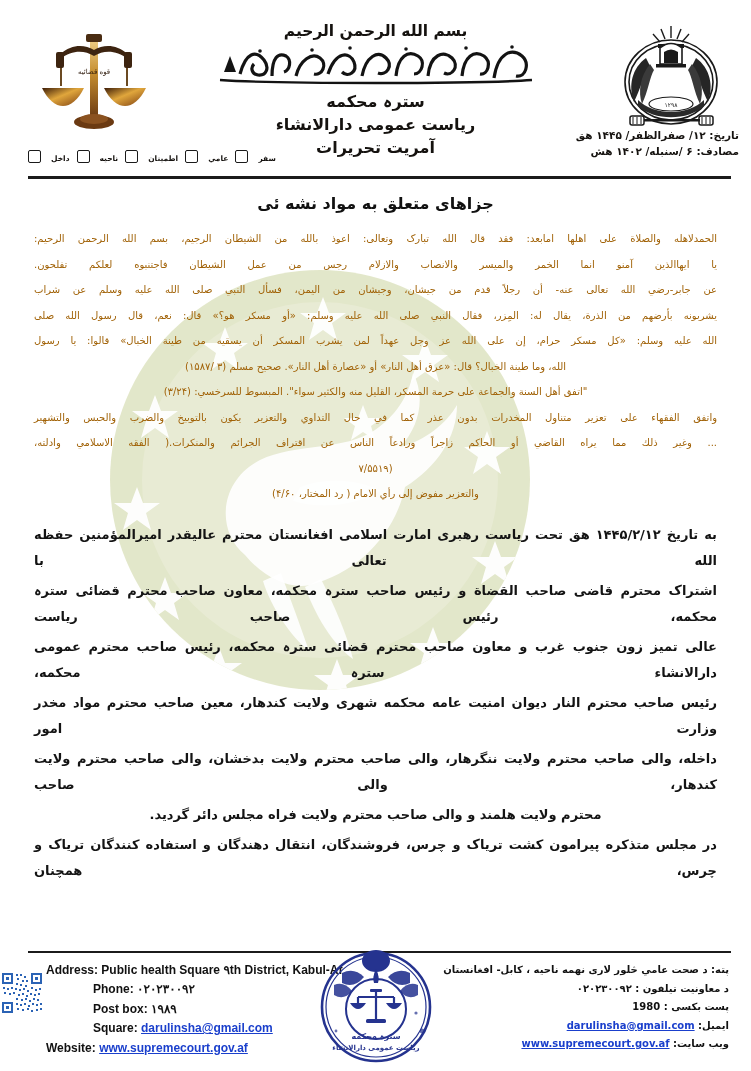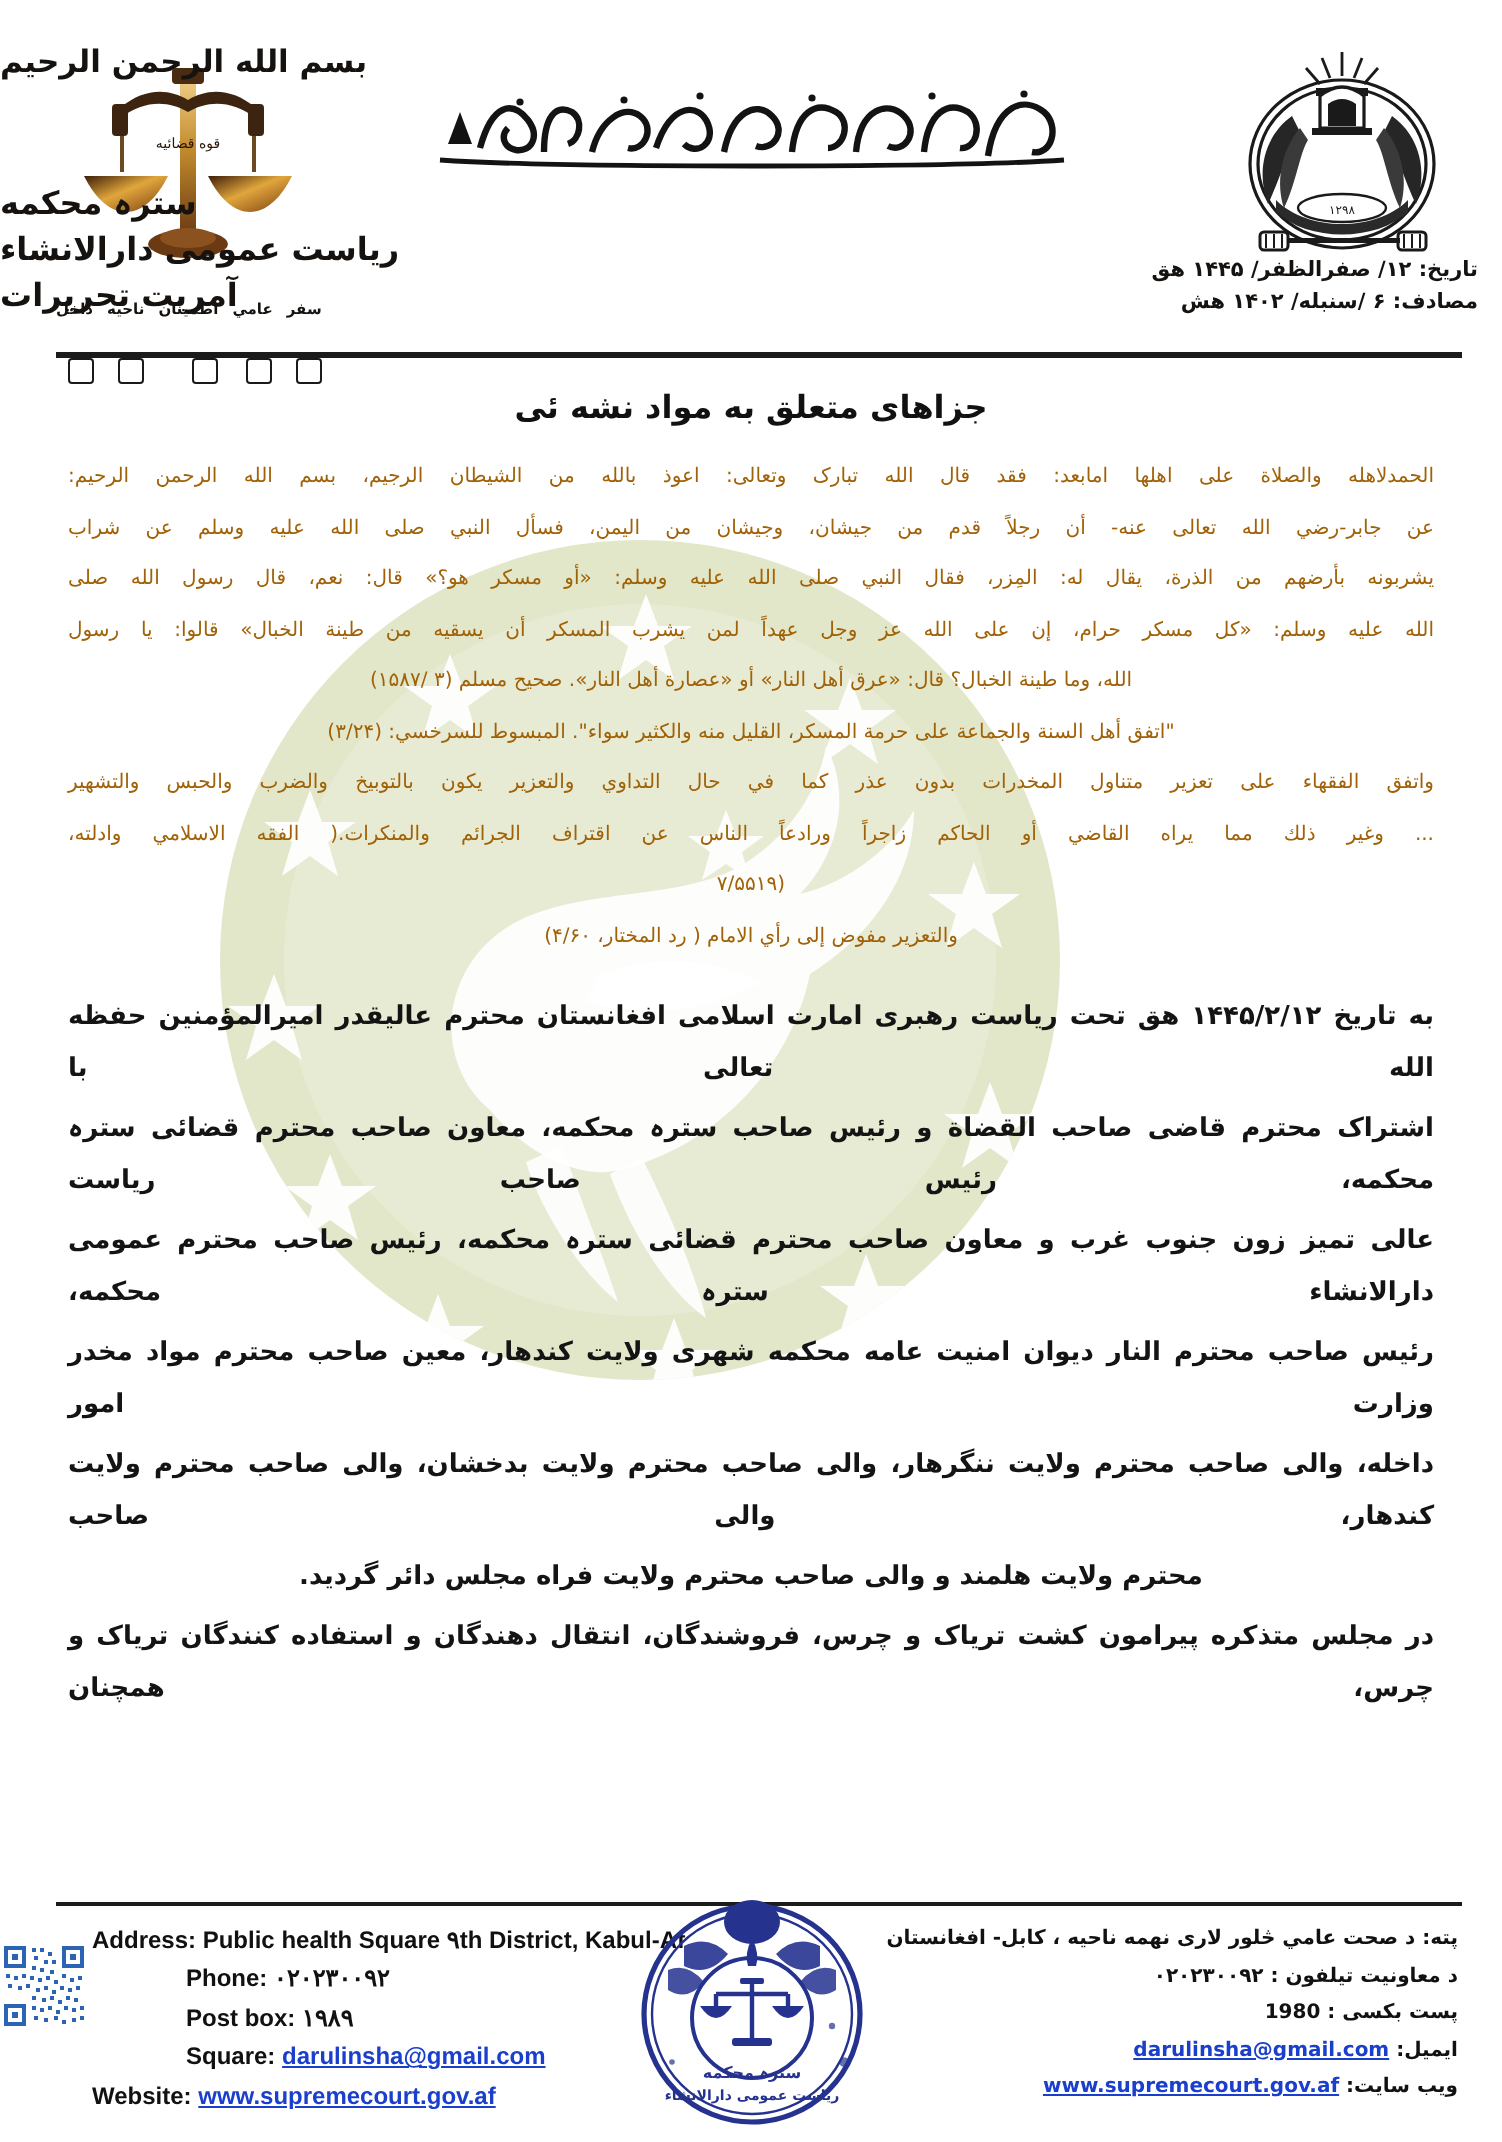--- a/index.html
+++ b/index.html
@@ -27,21 +27,21 @@
 
   .scales-logo{
     position:absolute;left:36px;top:28px;width:116px;height:105px;
   }
   .emblem{
     position:absolute;right:22px;top:24px;width:115px;height:108px;
   }
 
   .header-center{
     position:absolute;left:0;right:0;top:22px;
-    text-align:left;
+    text-align:center;
   }
   .bismillah{
     font-size:15.5px;font-weight:bold;letter-spacing:0;
     margin-bottom:2px;color:#15120f;
   }
   .calligraphy{
     display:block;margin:2px auto 4px auto;width:320px;height:44px;
   }
   .org-line{
     font-size:16px;font-weight:bold;line-height:1.45;color:#15120f;
@@ -51,21 +51,21 @@
     position:absolute;right:12px;top:128px;
     text-align:right;font-size:10.5px;font-weight:bold;line-height:1.5;
     color:#15120f;white-space:nowrap;
   }
 
   .checkbox-row{
     position:absolute;left:28px;top:150px;
     display:flex;flex-direction:row-reverse;align-items:center;gap:7px;
     direction:rtl;
   }
-  .cb-item{display:flex;flex-direction:column;align-items:flex-start;gap:20px;}
+  .cb-item{display:flex;flex-direction:row;align-items:flex-end;gap:10px;}
   .cb-label{font-size:7.5px;font-weight:bold;color:#15120f;}
   .cb-box{
     width:11px;height:11px;border:1.6px solid #1a1a1a;border-radius:2px;
     background:#fff;display:inline-block;
   }
 
   .rule{
     position:absolute;left:28px;right:20px;top:176px;
     height:3px;background:#1b1b1b;
   }
@@ -309,20 +309,21 @@
       </div>
     </div>
 
     <div class="rule"></div>
   </div>
 
   <div class="doc-title">جزاهای متعلق به مواد نشه ئی</div>
 
   <div class="body">
     <p class="ar">الحمدلاهله والصلاة على اهلها امابعد: فقد قال الله تبارک وتعالى: اعوذ بالله من الشيطان الرجيم، بسم الله الرحمن الرحيم:</p>
+    <p class="ar">يا ايهاالذين آمنو انما الخمر والميسر والانصاب والازلام رجس من عمل الشيطان فاجتنبوه لعلكم تفلحون.</p>
     <p class="ar">عن جابر-رضي الله تعالى عنه- أن رجلاً قدم من جيشان، وجيشان من اليمن، فسأل النبي صلى الله عليه وسلم عن شراب</p>
     <p class="ar">يشربونه بأرضهم من الذرة، يقال له: المِزر، فقال النبي صلى الله عليه وسلم: «أو مسكر هو؟» قال: نعم، قال رسول الله صلى</p>
     <p class="ar">الله عليه وسلم: «كل مسكر حرام، إن على الله عز وجل عهداً لمن يشرب المسكر أن يسقيه من طينة الخبال» قالوا: يا رسول</p>
     <p class="ar last">الله، وما طينة الخبال؟ قال:  «عرق أهل النار» أو «عصارة أهل النار».  صحيح مسلم (۳ /۱۵۸۷)</p>
     <p class="ar cen">"اتفق أهل السنة والجماعة على حرمة المسكر، القليل منه والكثير سواء". المبسوط للسرخسي: (۳/۲۴)</p>
     <p class="ar">واتفق الفقهاء على تعزير متناول المخدرات بدون عذر كما في حال التداوي والتعزير يكون بالتوبيخ والضرب والحبس والتشهير</p>
     <p class="ar">... وغير ذلك مما يراه القاضي أو الحاكم زاجراً ورادعاً الناس عن اقتراف الجرائم والمنكرات.( الفقه الاسلامي وادلته،</p>
     <p class="ar last">(۷/۵۵۱۹</p>
     <p class="ar cen">والتعزير مفوض إلى رأي الامام ( رد المختار، ۴/۶۰)</p>
 

